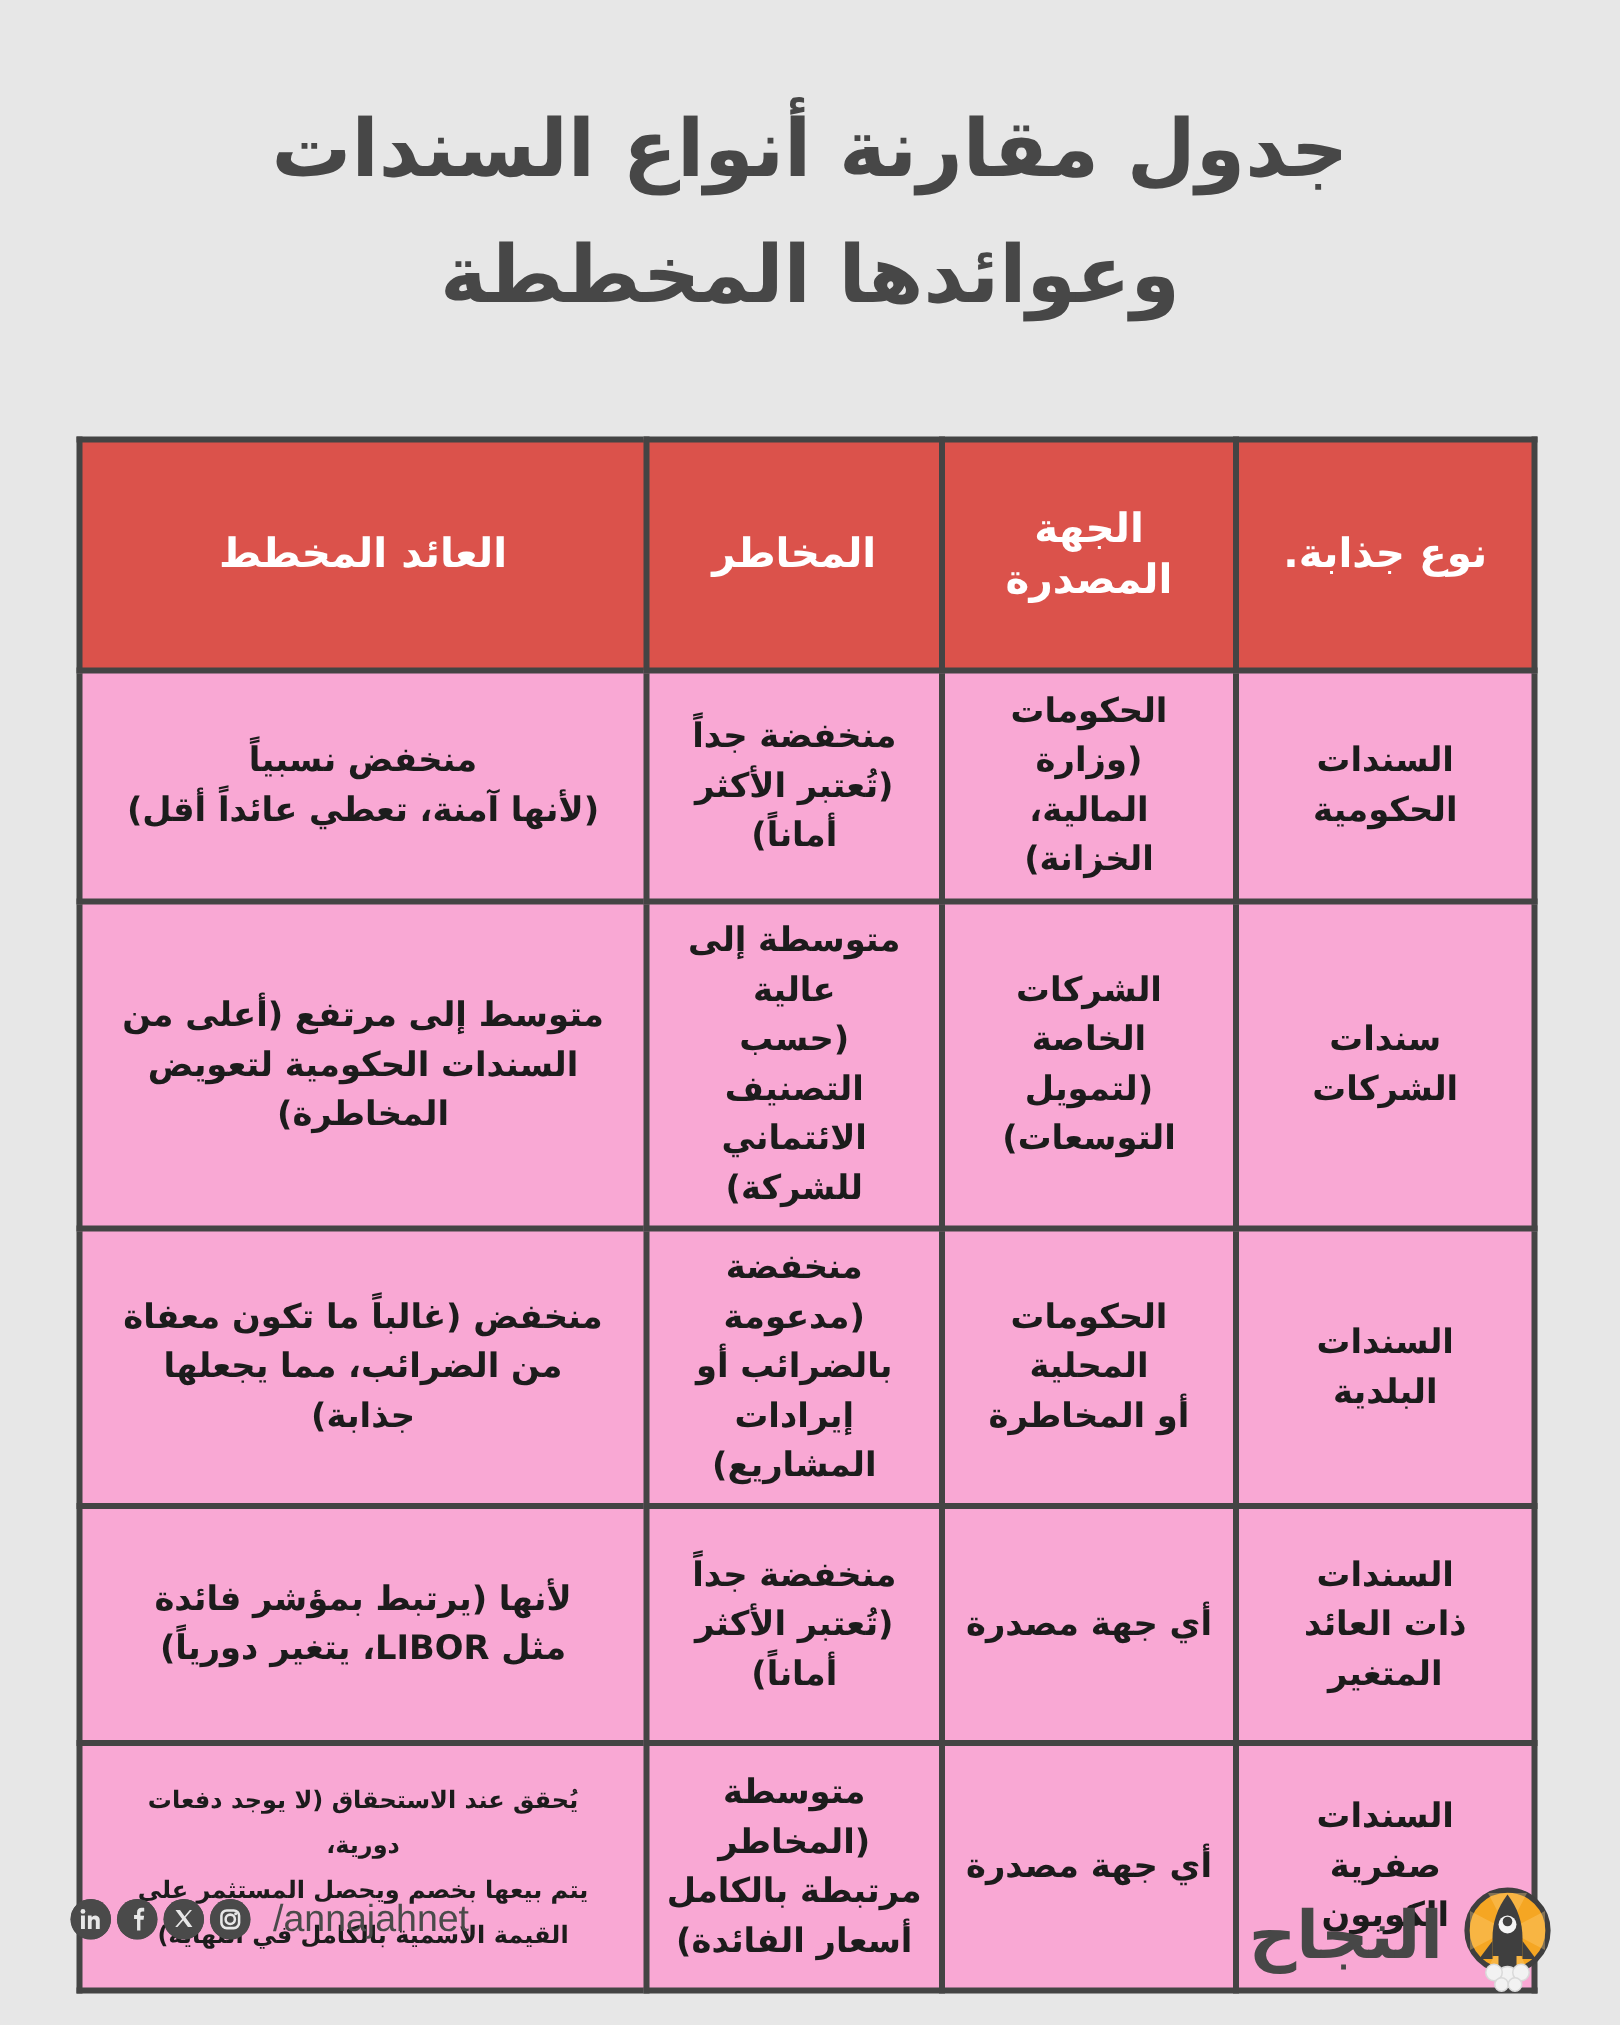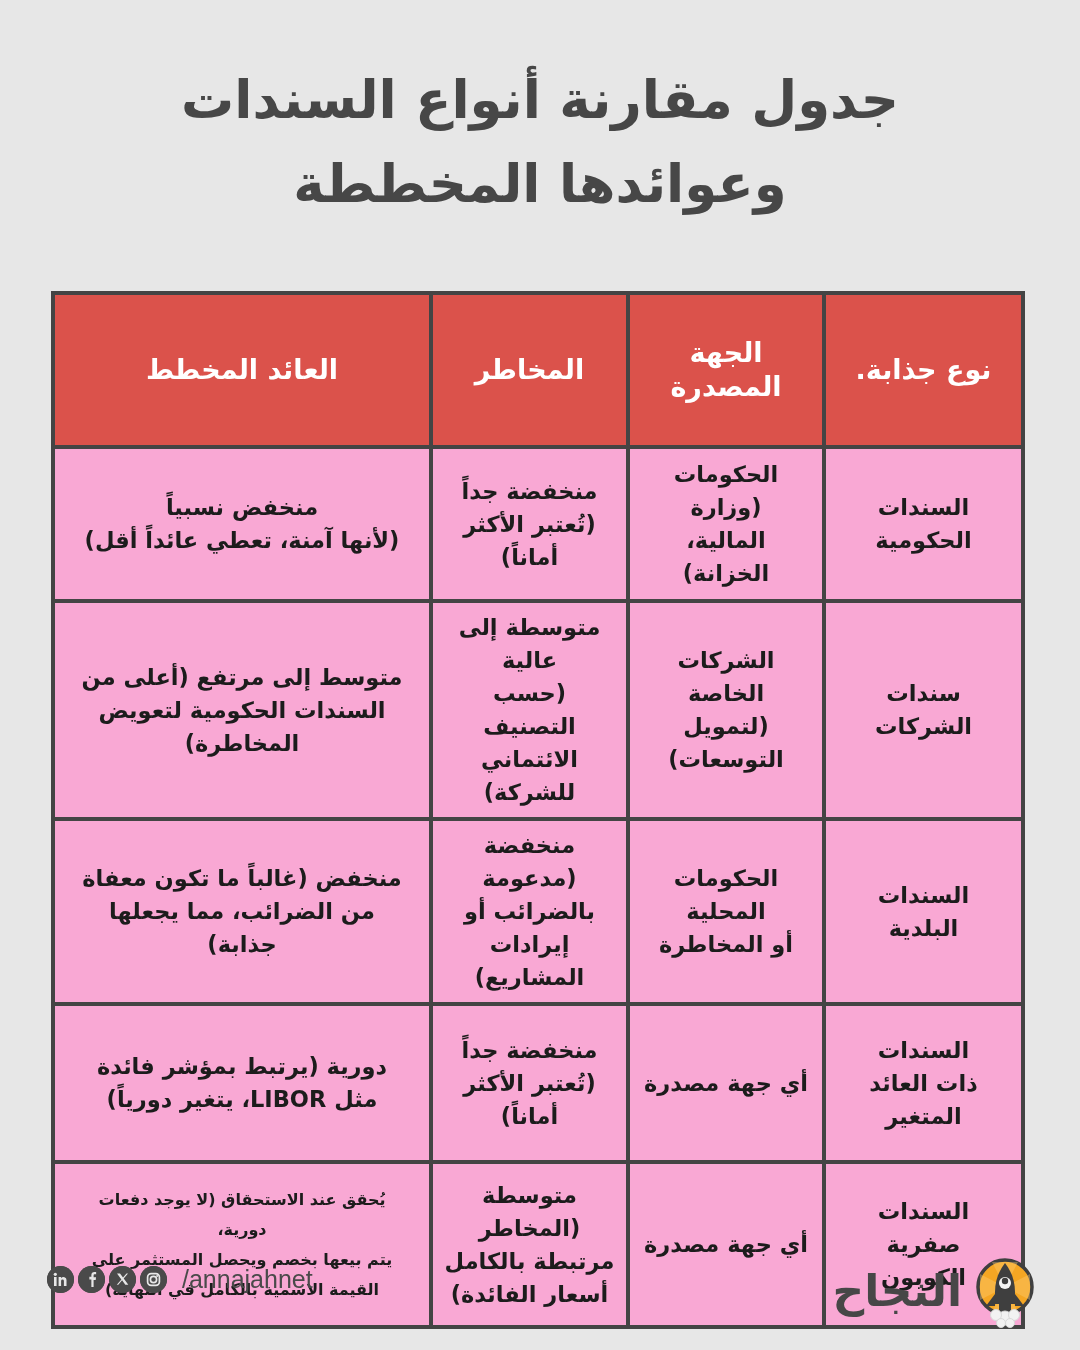--- a/index.html
+++ b/index.html
@@ -241,21 +241,21 @@
 المتغير</span>
         </td>
       <td class="cell-issuer">
           <span class="cell-text">أي جهة مصدرة</span>
         </td>
       <td class="cell-risk">
           <span class="cell-text">منخفضة جداً
 (تُعتبر الأكثر أماناً)</span>
         </td>
       <td class="cell-return">
-          <span class="cell-text">دورية (يرتبط بمؤشر فائدة
+          <span class="cell-text">لأنها (يرتبط بمؤشر فائدة
 مثل LIBOR، يتغير دورياً)</span>
         </td>
     </tr>
     <tr class="row-5">
       <td class="cell-type">
           <span class="cell-text">السندات
 صفرية
 الكوبون</span>
         </td>
       <td class="cell-issuer">

